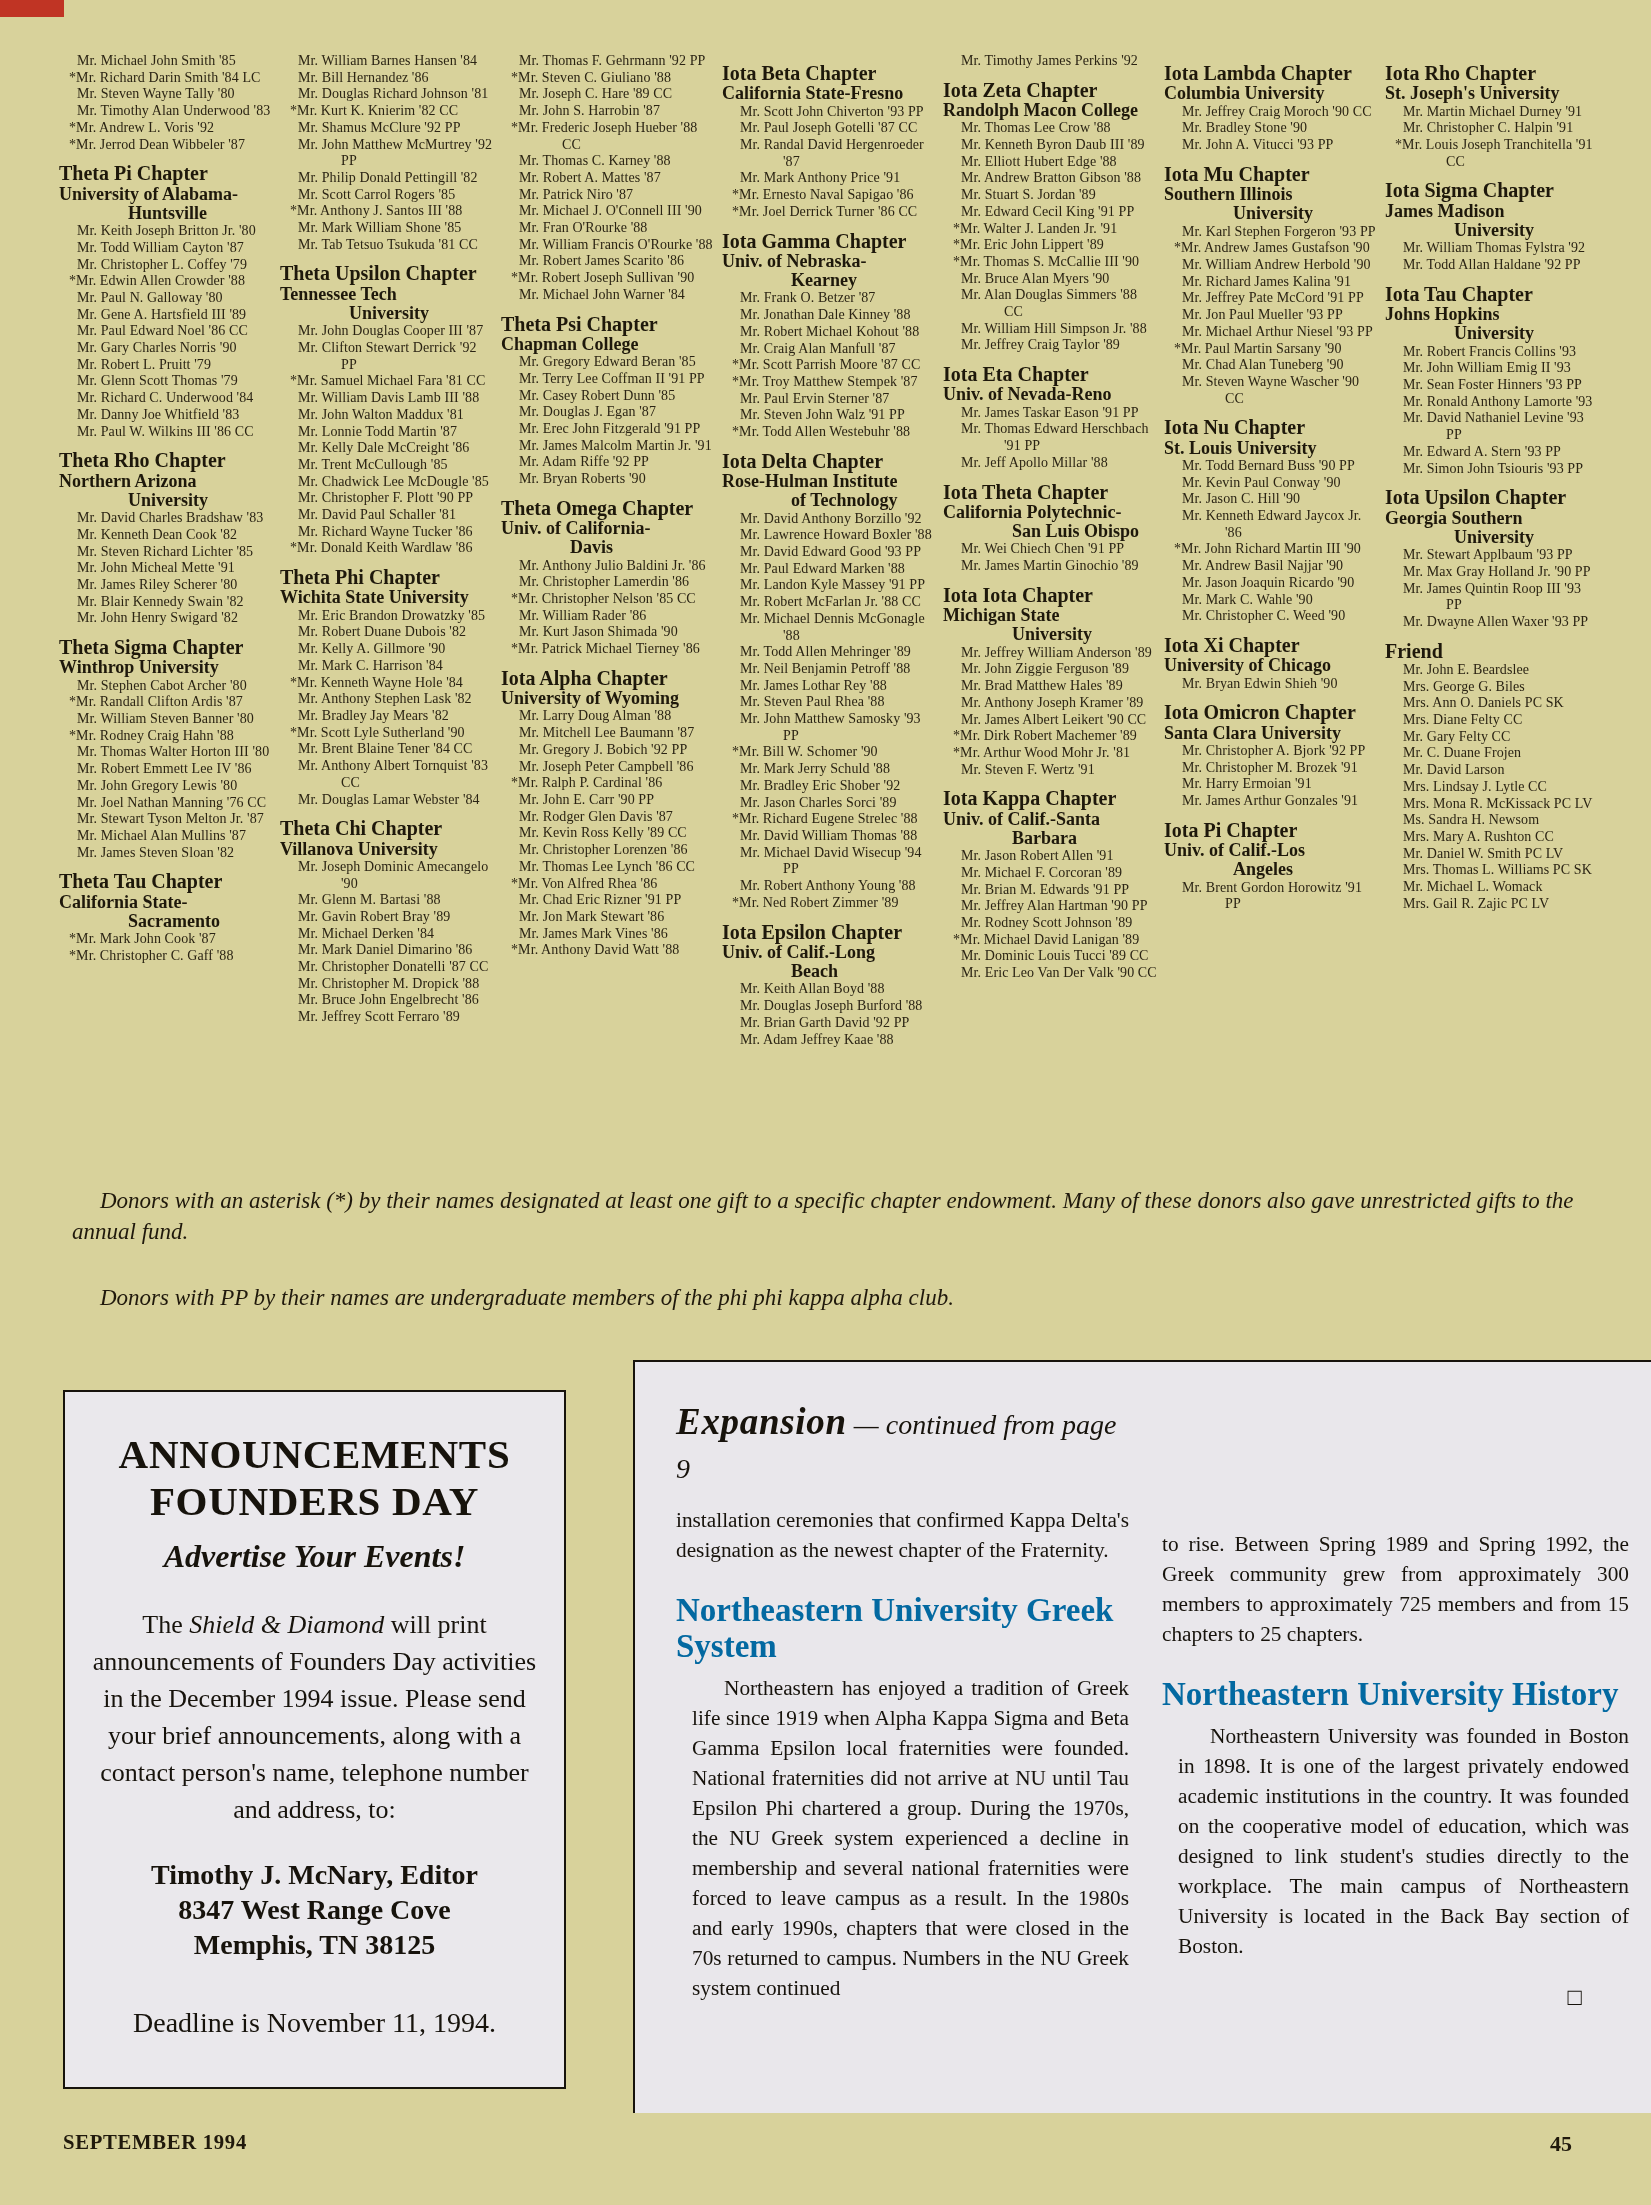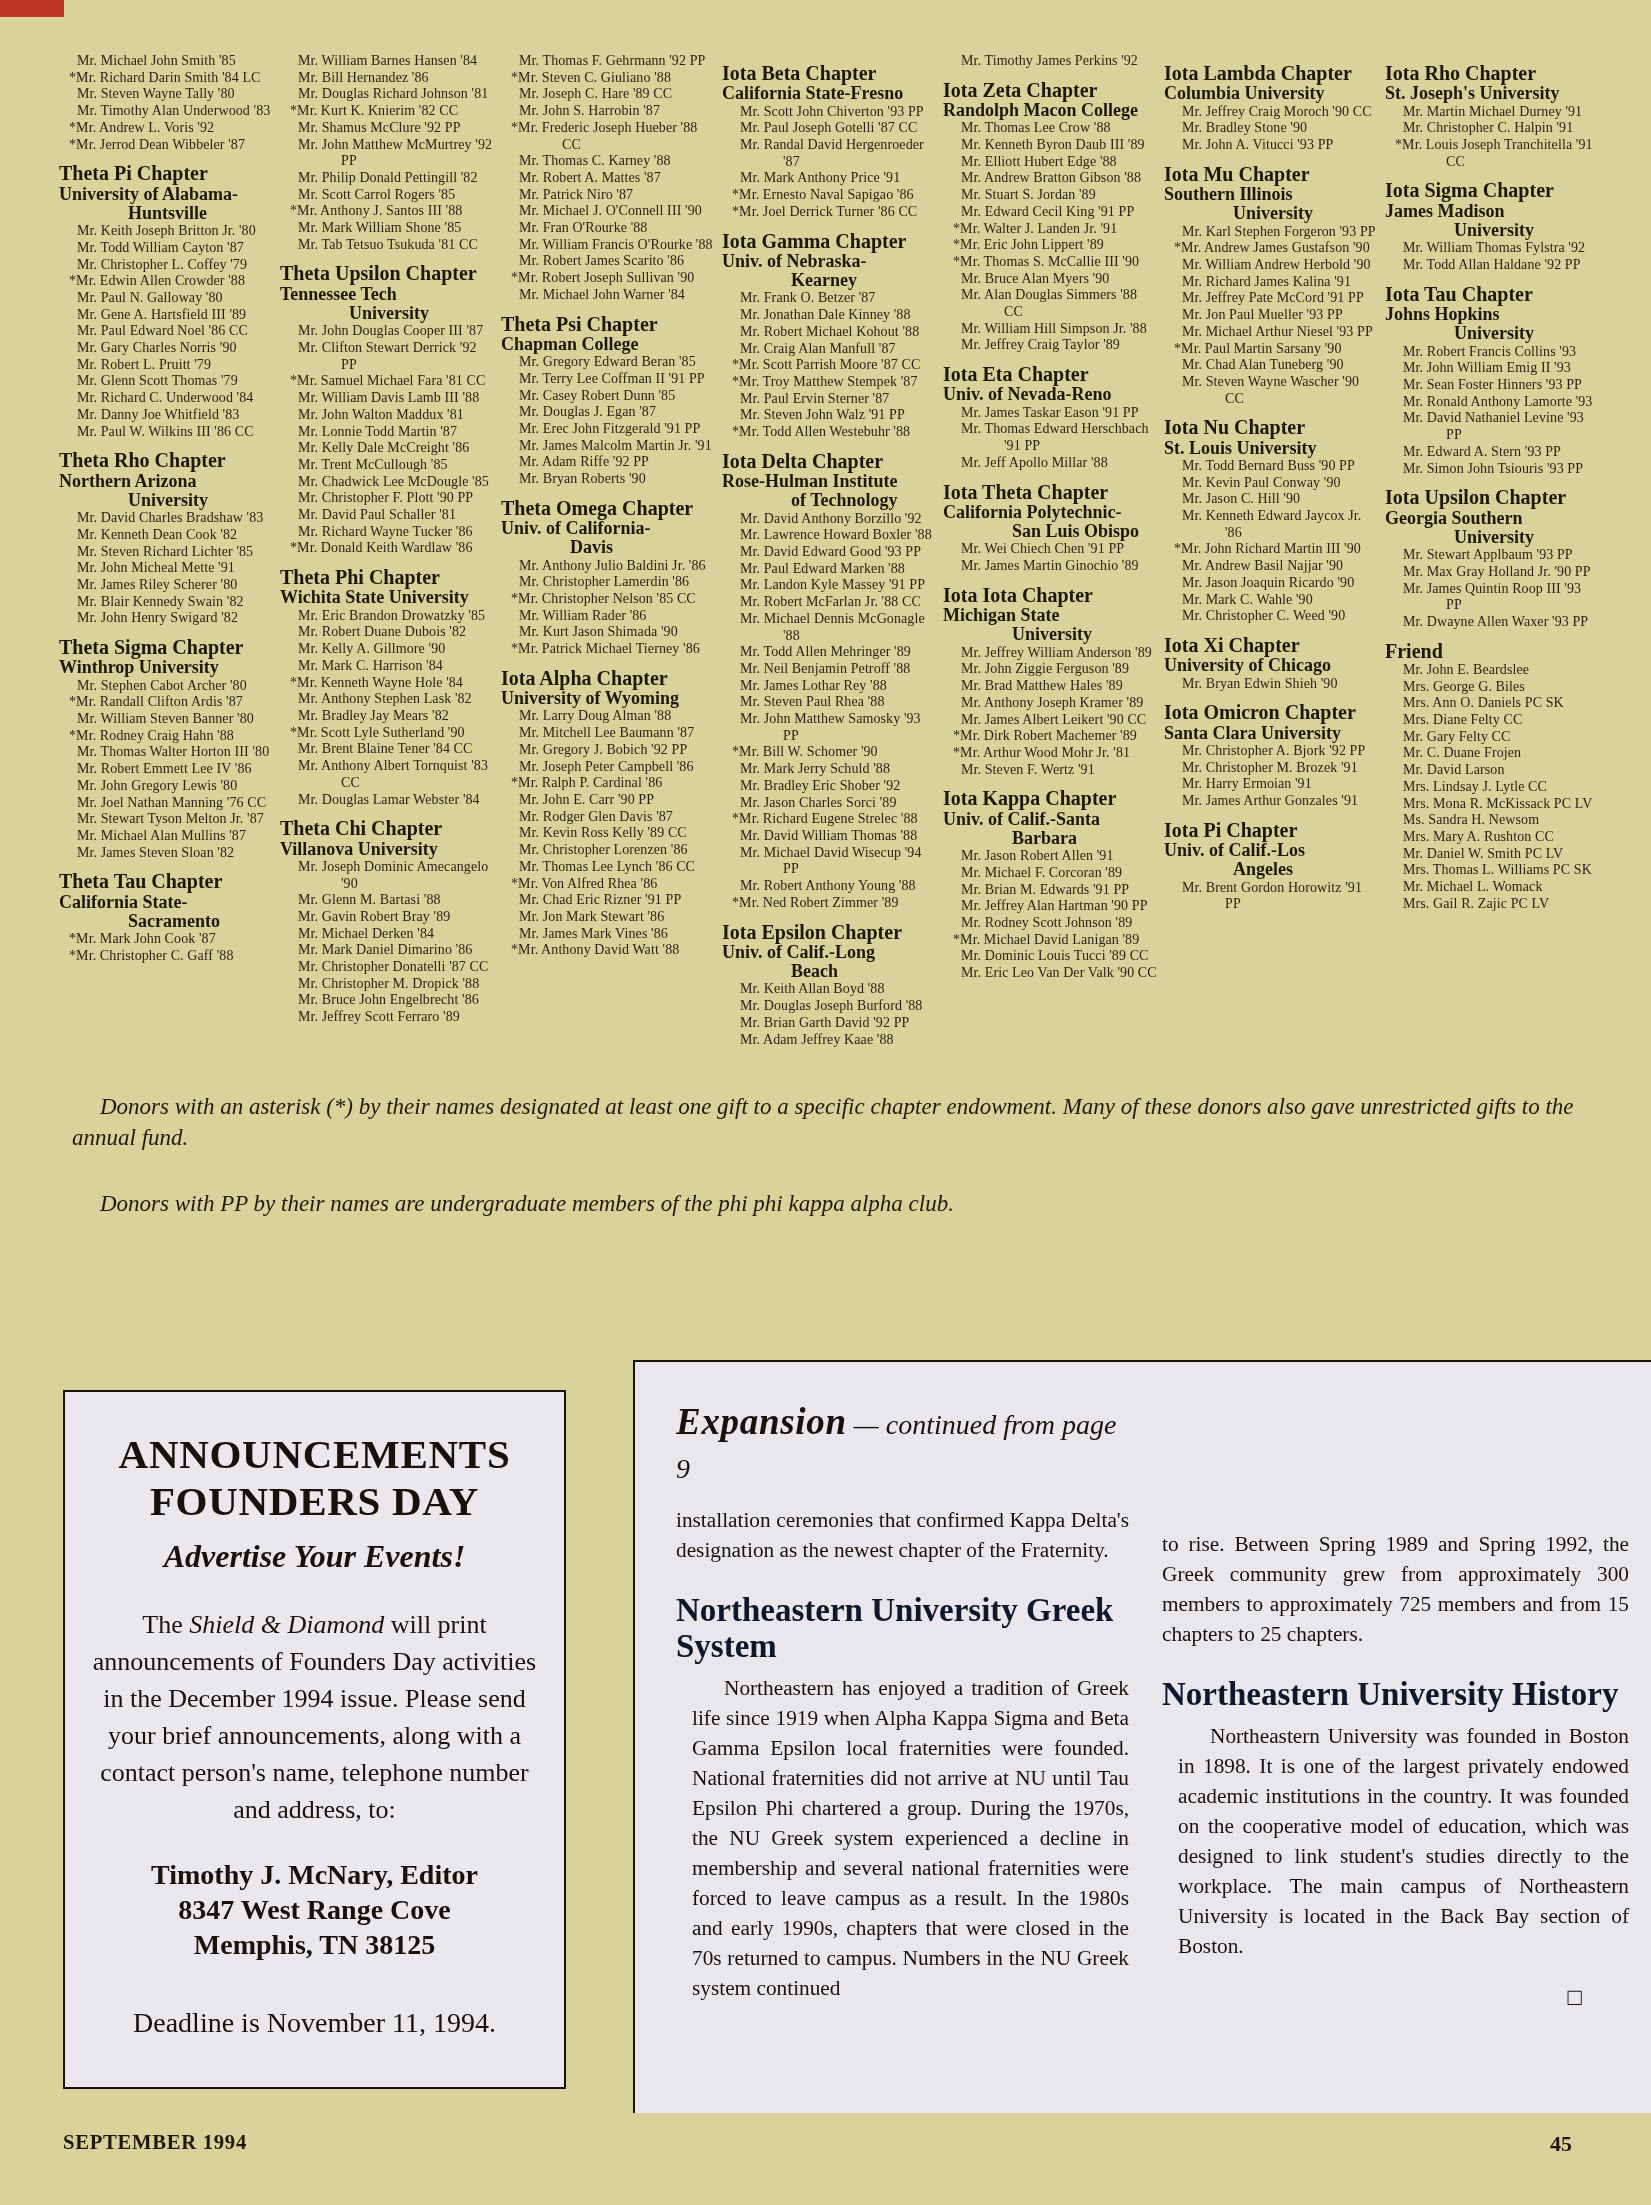--- a/index.html
+++ b/index.html
@@ -12,41 +12,41 @@
   .corner-red{position:absolute;left:0;top:0;width:64px;height:17.3px;background:#c03424;}
   
   .donor-list{position:absolute;left:59px;top:53px;width:1560px;height:1067px;display:flex;gap:7px;}
   .col{width:214px;flex:0 0 214px;}
   .e-n,.e-a{font-size:14px;line-height:16.7px;padding-left:61px;text-indent:-43px;letter-spacing:0.1px;}
   .e-a{text-indent:-51px;}
   .e-h{font-size:20px;line-height:21.3px;font-weight:bold;margin-top:10px;color:#1e180b;}
   .e-u{font-size:18px;line-height:19.3px;font-weight:bold;color:#1e180b;}
   .e-u2{font-size:18px;line-height:19.3px;font-weight:bold;color:#1e180b;padding-left:69px;}
   
-  .notes{position:absolute;left:72px;top:1091px;width:1527px;font-style:italic;font-size:23px;line-height:31px;color:#20190c;}
+  .notes{position:absolute;left:72px;top:1185px;width:1527px;font-style:italic;font-size:23px;line-height:31px;color:#20190c;}
   .notes p{margin:0 0 35px 0;text-indent:28px;}
   
   .fbox{position:absolute;left:63px;top:1390px;width:503px;height:699px;background:#eae8ec;
         border:2.7px solid #17130c;box-sizing:border-box;text-align:center;padding:39px 24px 0 24px;color:#17130c;}
   .fbox .t1{font-size:41px;line-height:47px;font-weight:bold;letter-spacing:0.7px;}
   .fbox .sub{font-size:32px;line-height:37px;font-weight:bold;font-style:italic;margin-top:13.3px;}
   .fbox .body{font-size:26px;line-height:37px;margin-top:31px;}
   .fbox .addr{font-size:28px;line-height:35px;font-weight:bold;margin-top:29px;}
   .fbox .dead{font-size:28px;margin-top:45px;}
   
   .panel{position:absolute;left:633px;top:1360px;width:1018px;height:753px;background:#e9e7eb;
          border-top:2.7px solid #17130c;border-left:2.7px solid #17130c;box-sizing:border-box;color:#17130c;}
   .pcol-l{position:absolute;left:41px;top:39px;width:453px;}
   .pcol-r{position:absolute;left:527px;top:167px;width:467px;}
   .exp-head{font-size:37px;line-height:41px;}
   .exp-head .ti{font-weight:bold;font-style:italic;letter-spacing:0.7px;}
   .exp-head .cont{font-style:italic;font-size:28px;}
   .art p{font-size:21.3px;line-height:30px;text-align:justify;margin:0;}
   .art p.ind{text-indent:32px;margin-left:16px;}
-  .art h3{font-size:33px;line-height:36px;margin:27px 0 9.3px 0;color:#0f172a;}
+  .art h3{font-size:33px;line-height:36px;margin:27px 0 9.3px 0;color:#0369a1;}
   .mt{margin-top:16px !important;}
   .endmark{text-align:right;font-size:24px;margin-top:23px;padding-right:47px;}
   
   .foot-l{position:absolute;left:63px;top:2131px;font-size:20.7px;font-weight:bold;letter-spacing:0.7px;color:#20190c;}
   .foot-r{position:absolute;right:79px;top:2131px;font-size:22px;font-weight:bold;color:#20190c;}
 </style>
 </head>
 <body>
 
 <div class="corner-red"></div>

